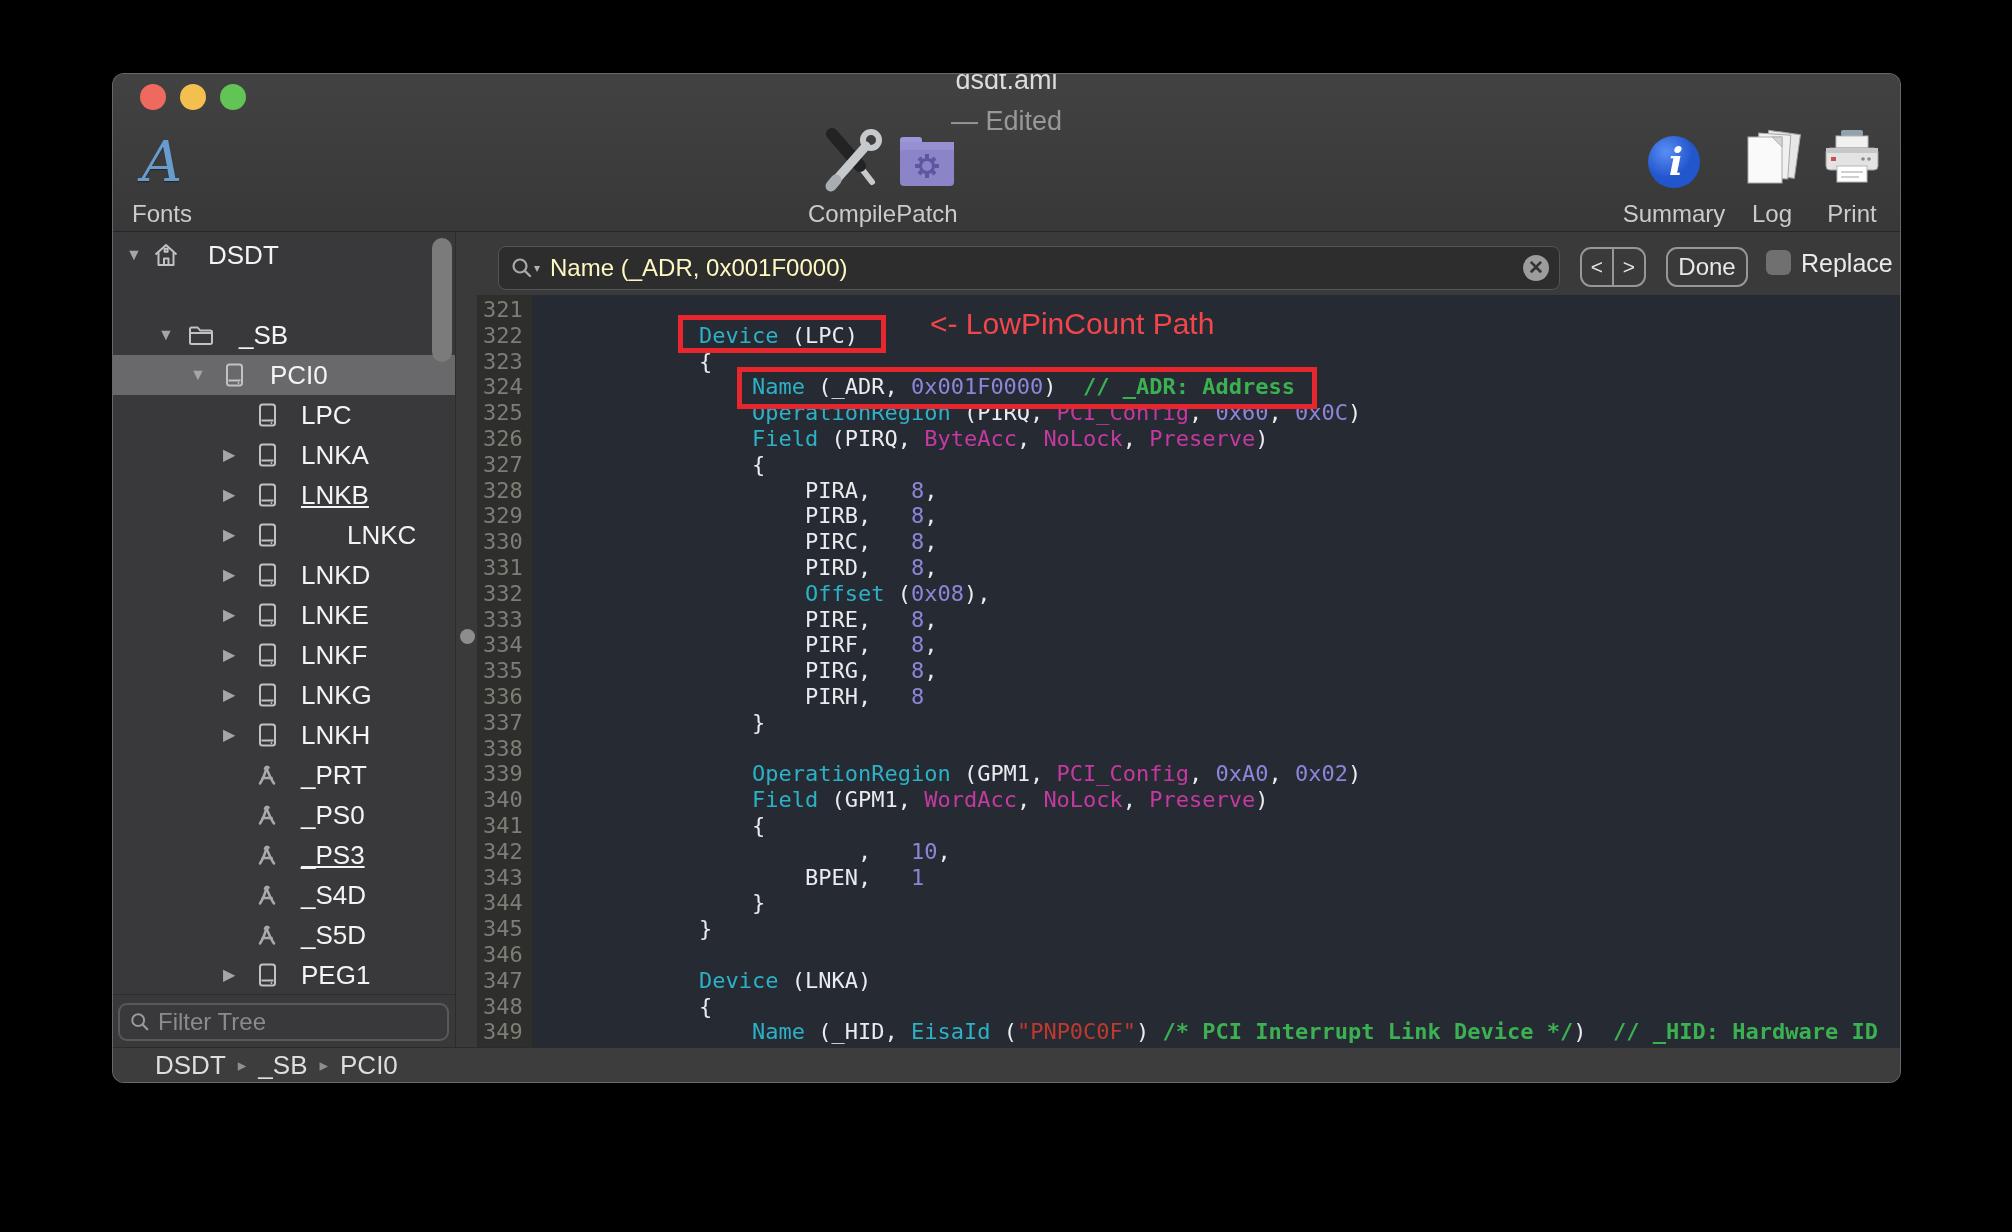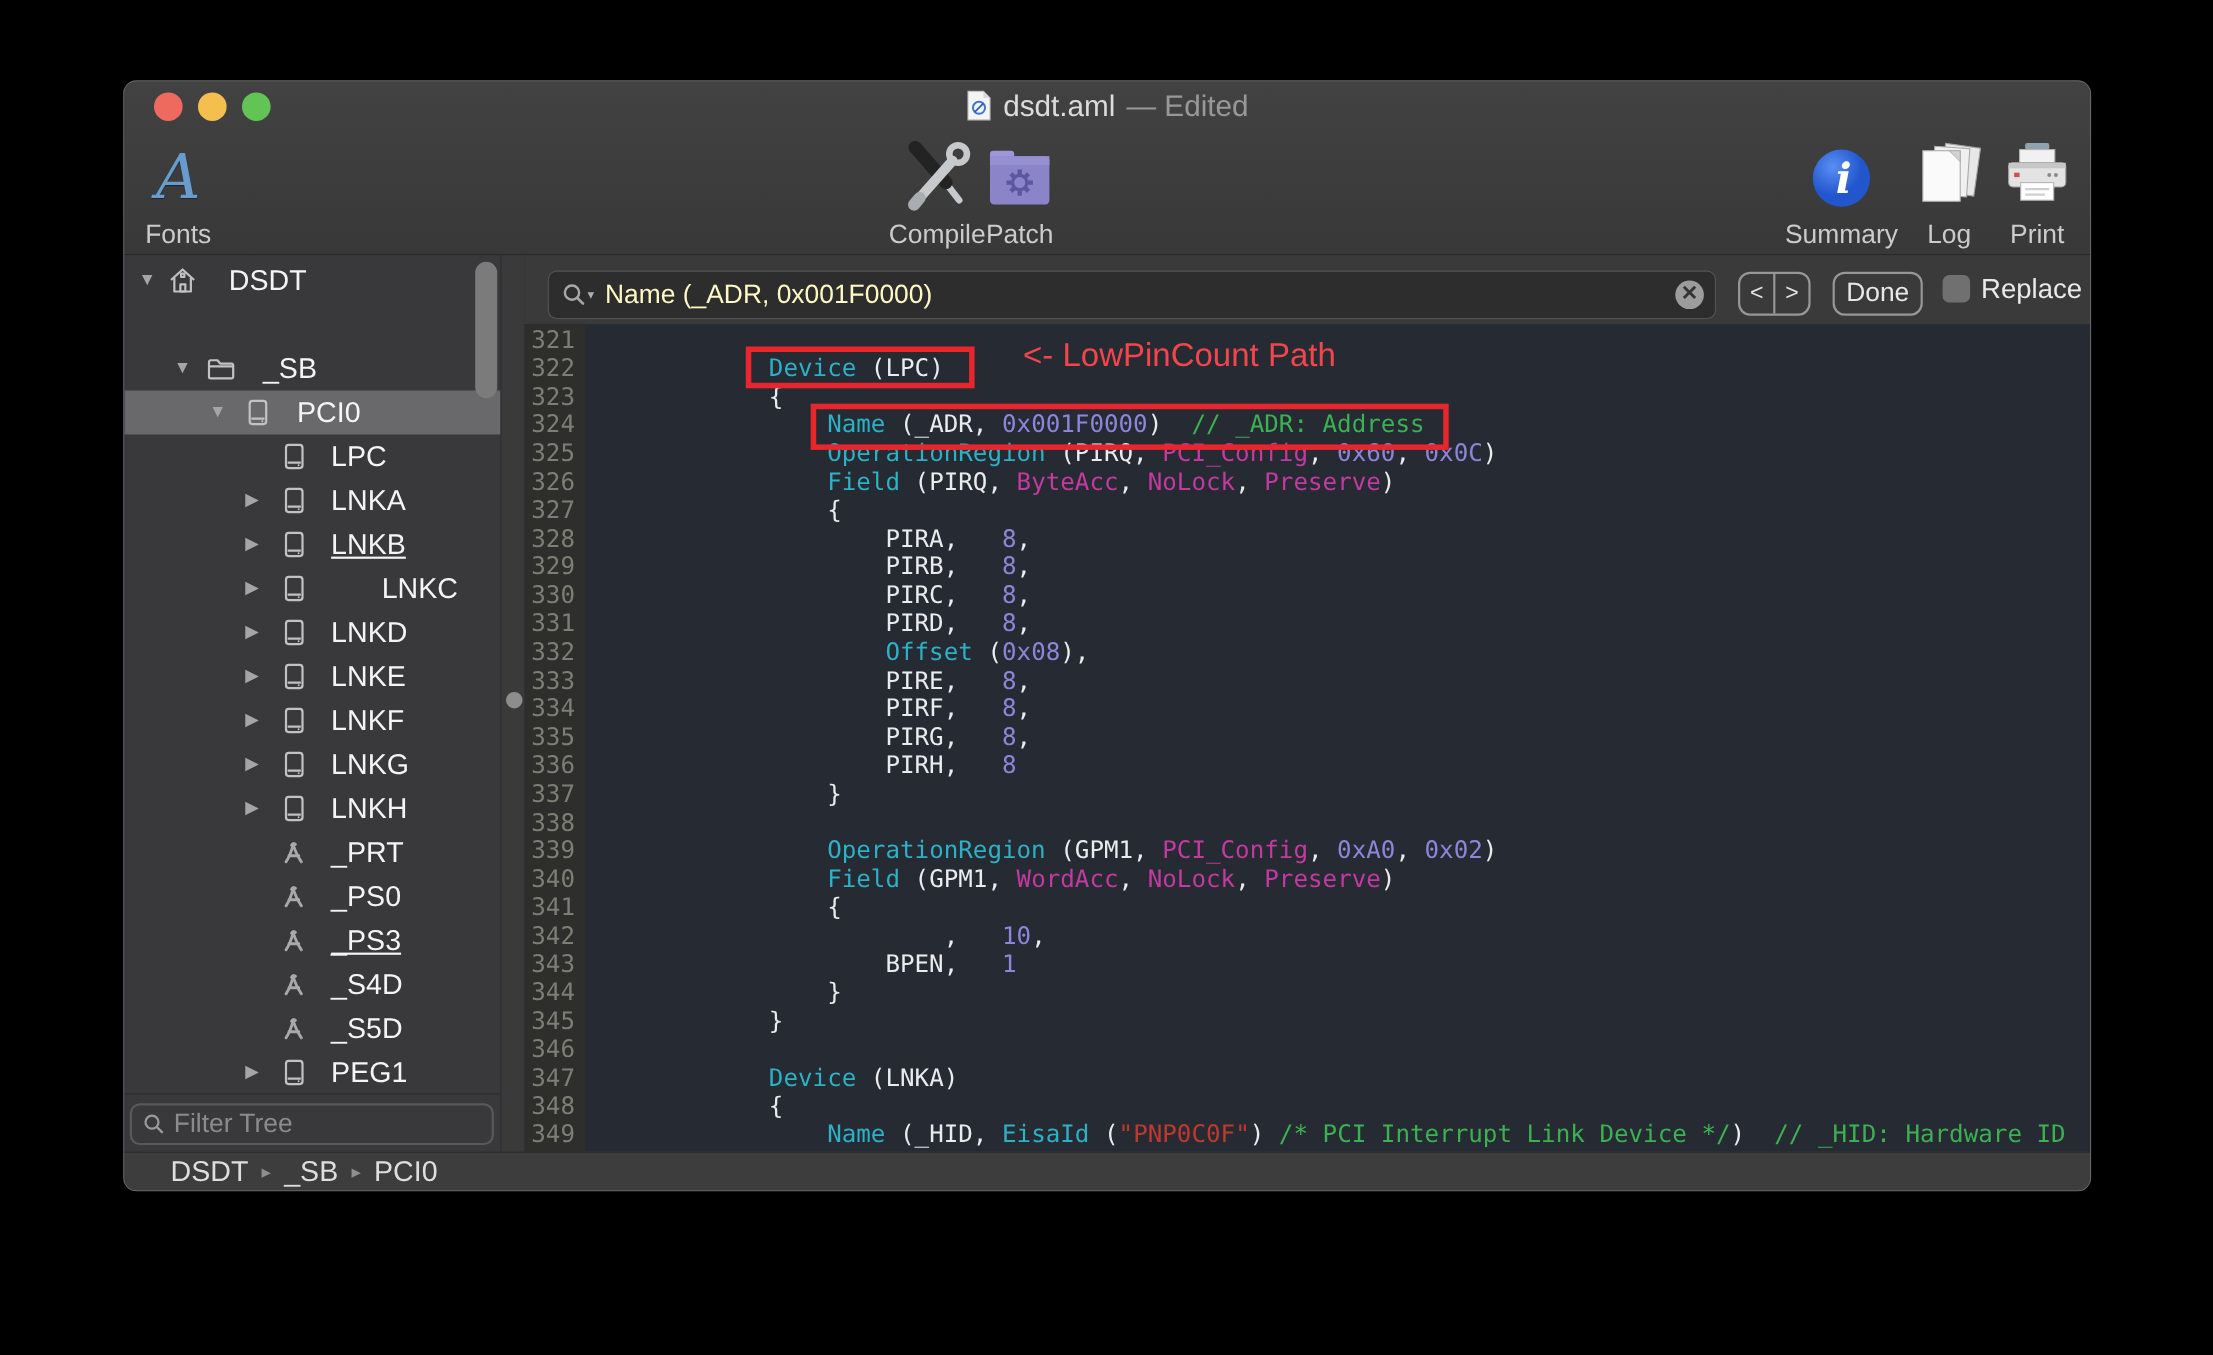--- a/index.html
+++ b/index.html
@@ -7,21 +7,21 @@
   .window{position:absolute;left:113px;top:74px;width:1787px;height:1008px;background:#3a3a3a;
           border-radius:11px;overflow:hidden;box-shadow:0 0 0 1px #68686c,0 18px 50px rgba(0,0,0,.7);}
   
   .chrome{position:absolute;left:0;top:0;right:0;height:158px;background:linear-gradient(#424242,#383838);}
   .titlebar{position:absolute;left:0;top:0;right:0;height:44px;}
   .lights{position:absolute;left:27px;top:10px;display:flex;gap:14px;}
   .light{width:26px;height:26px;border-radius:50%;}
   .light.red{background:#ee6a5f;}
   .light.yellow{background:#f5bf4f;}
   .light.green{background:#61c454;}
-  .titlewrap{position:absolute;left:0;right:0;top:0;height:44px;display:flex;align-items:center;justify-content:center;gap:10px;}
+  .titlewrap{position:absolute;left:0;right:0;top:0;height:44px;display:flex;align-items:center;justify-content:center;gap:10px;flex-direction:column;}
   .title-file{font-size:27px;color:#dcdcdc;}
   .title-suffix{font-size:27px;color:#989898;}
   .docicon{width:24px;height:30px;}
   
   .tb-item{position:absolute;top:52px;width:150px;height:104px;text-align:center;cursor:default;}
   .tb-item .ticon{display:block;height:72px;position:relative;}
   .tb-label{font-size:24px;color:#cbcbcb;display:block;margin-top:2px;}
   .fonts-a{font-family:"DejaVu Serif",serif;font-style:italic;font-size:56px;color:#689cce;
            text-shadow:0 1px 1px rgba(0,0,0,.4);line-height:72px;}
   .chrome-sep{position:absolute;left:0;right:0;top:157px;height:1px;background:#272727;}
@@ -65,21 +65,21 @@
   .replace-check{position:absolute;left:1289px;top:18px;width:25px;height:25px;border-radius:6px;background:#707070;}
   .replace-label{position:absolute;left:1324px;top:0;height:63px;line-height:63px;font-size:25px;color:#eaeaea;}
   
   .code-area{position:absolute;left:0;top:63px;right:0;bottom:0;background:#262b33;overflow:hidden;}
   .gutter-bg{position:absolute;left:0;top:0;width:55px;bottom:0;background:#2e2e2c;}
   .code-lines{position:absolute;left:0;top:2px;right:0;font-family:"DejaVu Sans Mono",monospace;font-size:22px;}
   .cl{display:flex;height:25.8px;line-height:25.8px;}
   .lno{flex:0 0 55px;box-sizing:border-box;padding-left:6px;color:#7e7e76;}
   .ltxt{white-space:pre;padding-left:61px;}
   .tk-p{color:#e9ebee;} .tk-k{color:#2cb1c7;} .tk-n{color:#8d85d9;}
-  .tk-o{color:#c539a2;} .tk-c{color:#3cb152;} .tk-s{color:#c0392f;}
+  .tk-o{color:#c539a2;} .tk-c{color:#3cb152;font-weight:bold;} .tk-s{color:#c0392f;}
   .redbox{position:absolute;border:5px solid #e8262d;box-sizing:border-box;}
   .box-device{left:201px;top:20px;width:208px;height:38px;}
   .box-name{left:260px;top:72px;width:580px;height:42px;}
   .annotation{position:absolute;left:453px;top:12px;font-size:30px;color:#f2454c;white-space:nowrap;}
   
   .statusbar{position:absolute;left:0;bottom:0;right:0;height:34px;background:#3d3d3d;border-top:1px solid #2b2b2b;
              display:flex;align-items:center;}
   .crumb{font-size:26px;color:#dedede;}
   .crumb-sep{font-size:17px;color:#8f8f8f;margin:0 12px;}
   .statusbar .pad{width:42px;}

